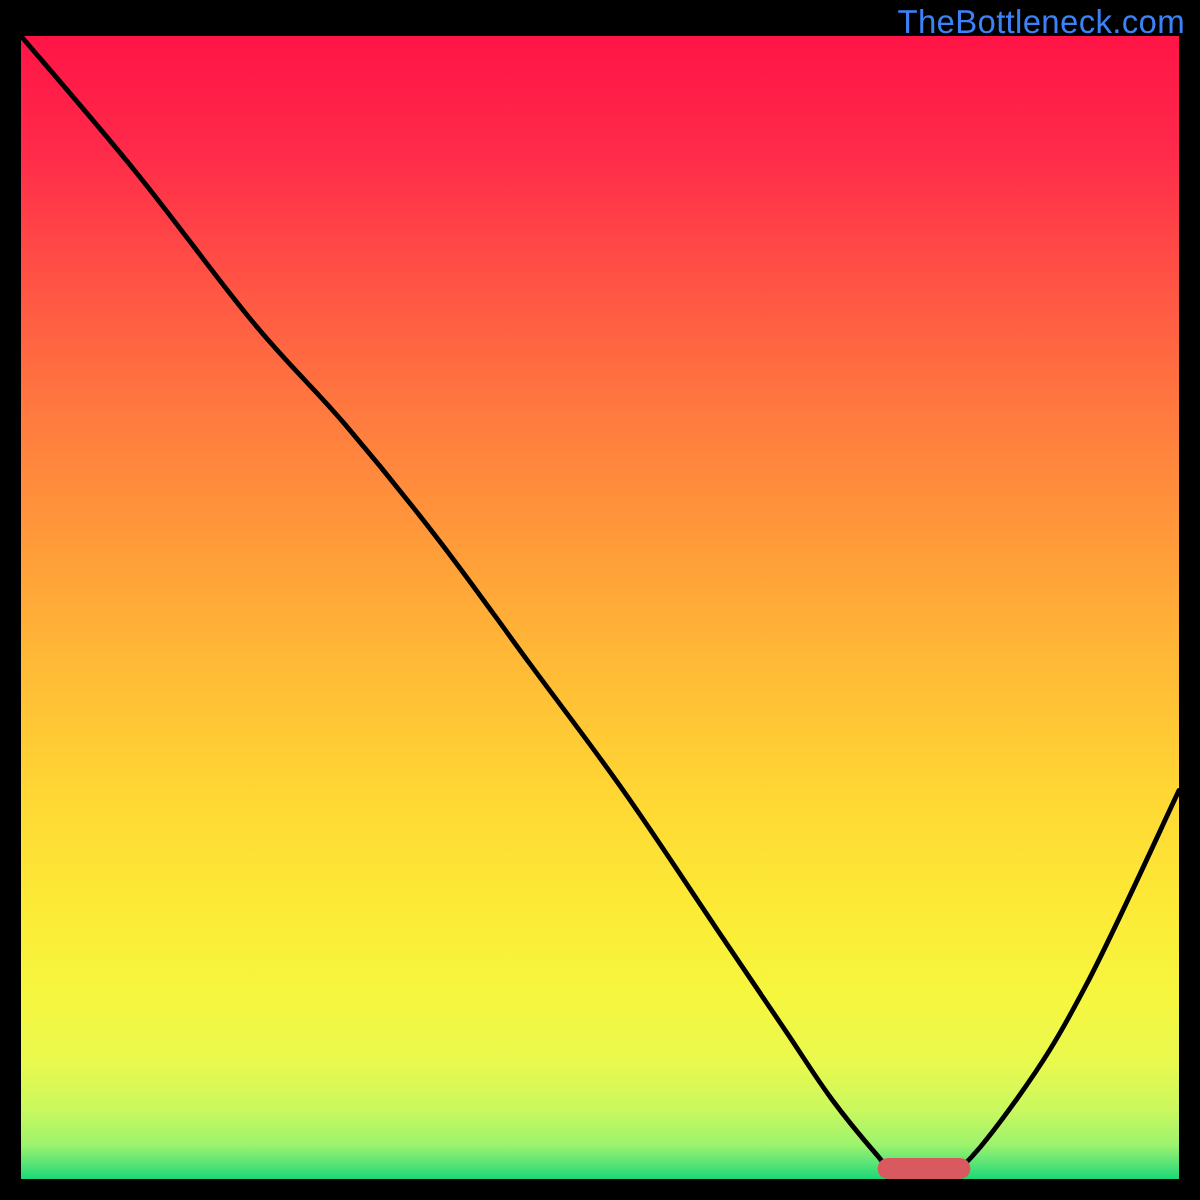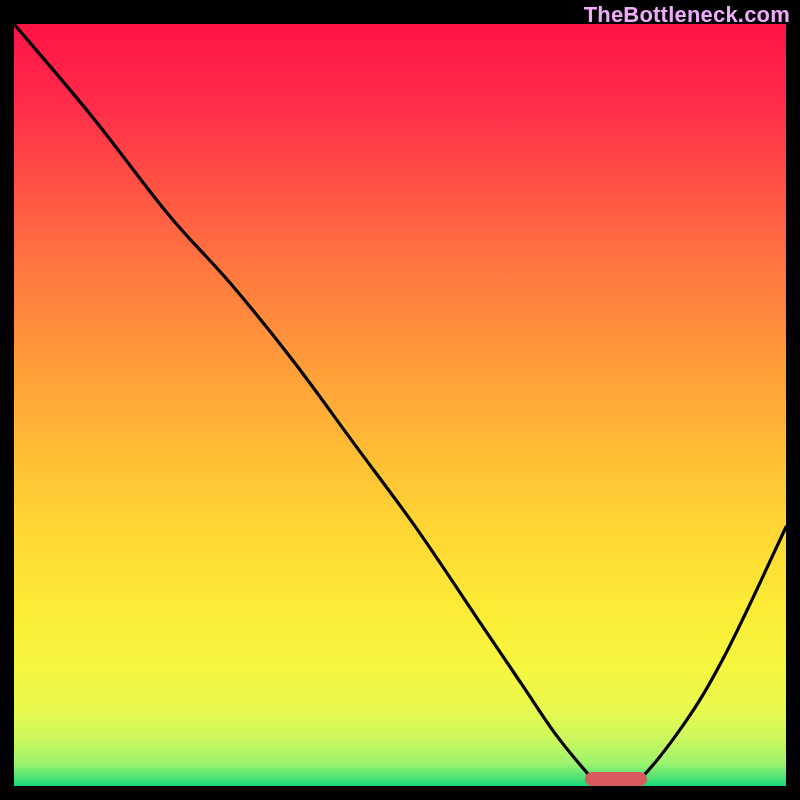--- a/index.html
+++ b/index.html
@@ -53,23 +53,23 @@
   .marker {
     position: absolute;
     background: #d85a5e;
     border-radius: 8px;
     height: 14px;
   }
   .watermark {
     position: absolute;
     top: 2px;
     right: 10px;
-    color: #f0abfc;
+    color: #3b82f6;
     font-size: 22px;
-    font-weight: 700;
+    font-weight: 400;
     letter-spacing: 0.2px;
   }
   svg.curve {
     position: absolute;
     left: 0;
     top: 0;
     width: 100%;
     height: 100%;
   }
 </style>

